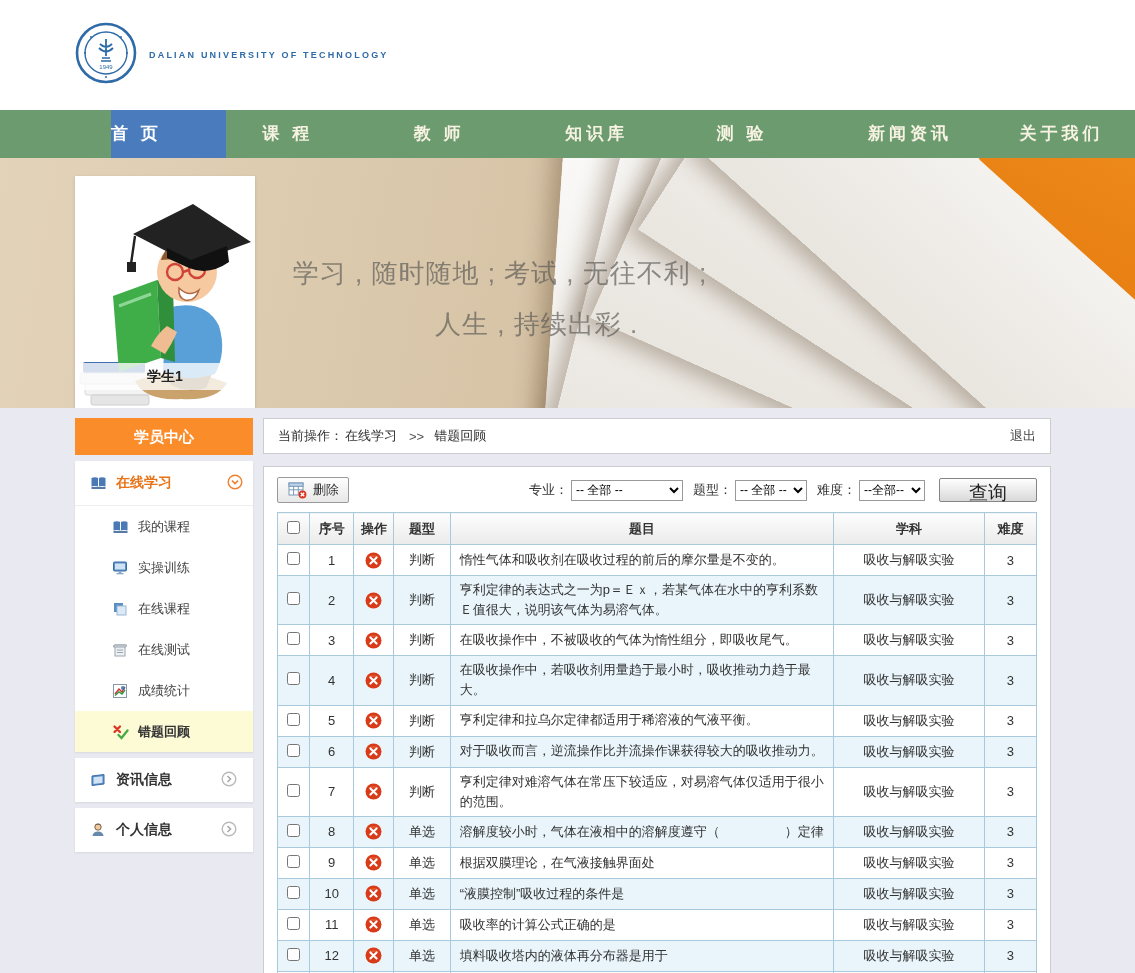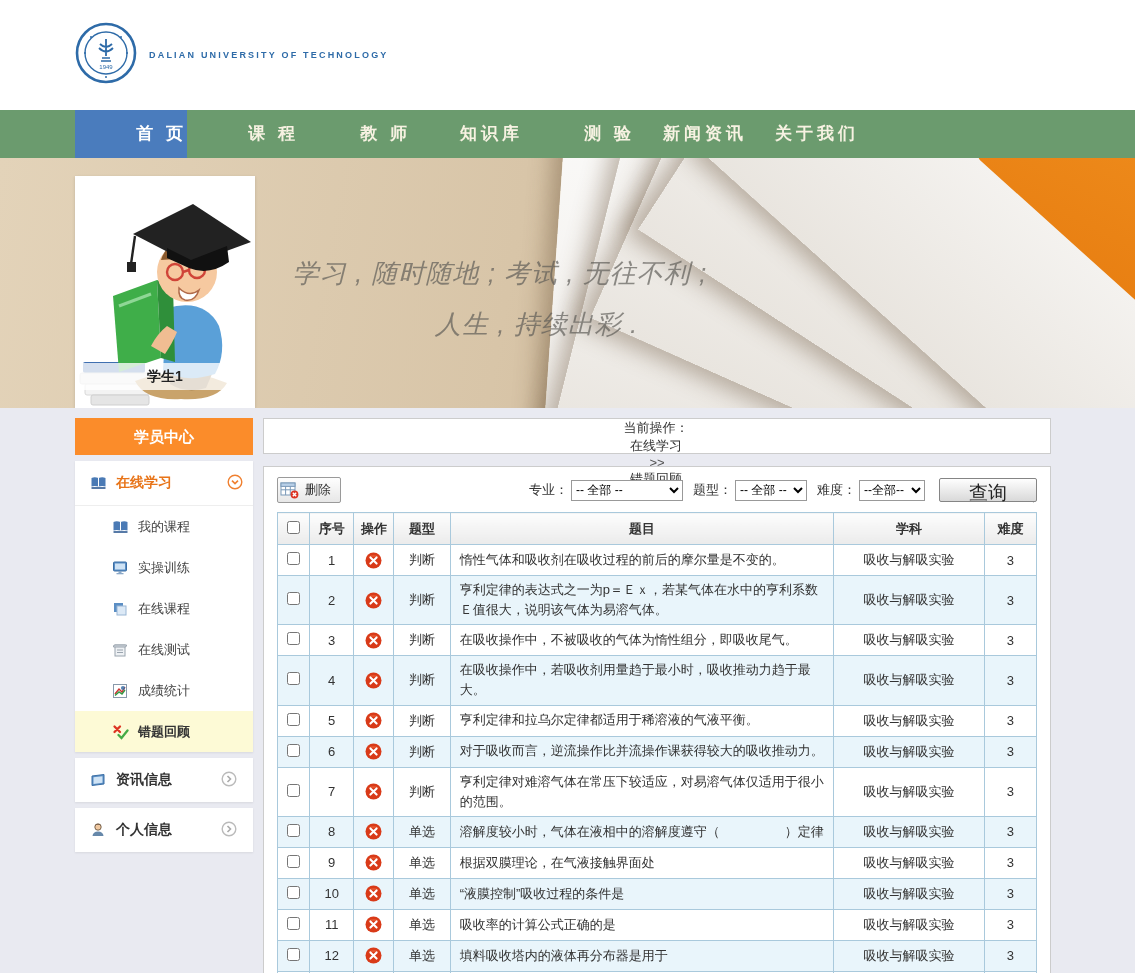--- a/index.html
+++ b/index.html
@@ -12,22 +12,22 @@
   
   .site-header{height:110px;background:#fff;position:relative;}
   .logo-wrap{position:absolute;left:75px;top:22px;display:flex;align-items:center;}
   .logo-seal{width:62px;height:62px;flex:0 0 auto;}
   .logo-text{margin-left:12px;}
   .logo-cn{font-family:"DejaVu Serif","Liberation Serif",serif;font-style:italic;font-weight:bold;
     font-size:30px;color:#2e6ba8;letter-spacing:2px;line-height:1.1;}
   .logo-en{font-size:9px;font-weight:bold;color:#2e6ba8;letter-spacing:2.2px;margin-top:3px;}
   
   .main-nav{height:48px;background:#6b9b6e;display:flex;padding-left:75px;}
-  .nav-item{width:112px;line-height:48px;text-align:right;color:#f7f2e2;
-    font-size:17px;font-weight:bold;letter-spacing:4px;cursor:pointer;}
+  .nav-item{width:124px;line-height:48px;text-align:left;color:#f7f2e2;
+    font-size:17px;font-weight:bold;letter-spacing:4px;cursor:pointer;margin-left:36px;}
   .nav-item.active{background:#4a7cbd;color:#fff;}
   
   .banner{position:relative;height:250px;overflow:hidden;
     background:linear-gradient(100deg,#e3d3b9 0%,#d8c5a8 45%,#c4aa88 100%);}
   .sheets{position:absolute;inset:0;z-index:2;}
   .sheet{position:absolute;right:-40px;top:-180px;width:640px;height:600px;
     background:linear-gradient(180deg,#ffffff 0%,#f4f2ef 70%,#e9e5df 100%);
     transform-origin:100% 100%;
     box-shadow:-10px 10px 22px rgba(95,70,45,.38);}
   .pie-circle{position:absolute;left:150px;top:215px;width:78px;height:78px;border-radius:50%;
@@ -35,21 +35,21 @@
   .pie-wedge{position:absolute;left:146px;top:205px;width:52px;height:44px;background:#3a3a3a;
     clip-path:polygon(0 0,100% 30%,45% 100%);}
   .flyer-orange{position:absolute;left:210px;top:-10px;width:240px;height:430px;
     background:linear-gradient(165deg,#f7b03c 0%,#ef8d1d 60%,#e87f12 100%);border-radius:6px;}
   .flyer-btn-red{position:absolute;left:118px;top:300px;width:80px;height:24px;background:#e24a3b;border-radius:3px;}
   .student-card{position:absolute;left:75px;top:18px;width:180px;height:232px;background:#fff;z-index:5;
     box-shadow:0 1px 3px rgba(0,0,0,.15);}
   .student-label{position:absolute;left:0;bottom:18px;width:100%;height:27px;line-height:27px;
     background:rgba(255,255,255,.78);text-align:center;font-size:14px;font-weight:bold;color:#222;}
   .slogan{position:absolute;left:285px;top:98px;width:430px;z-index:4;
-    color:rgba(92,90,86,.68);font-size:26px;letter-spacing:1px;font-style:italic;}
+    color:rgba(92,90,86,.68);font-size:26px;letter-spacing:1px;}
   .slogan-l1{text-align:center;}
   .slogan-l2{text-align:left;padding-left:150px;margin-top:16px;}
   
   .content{display:flex;margin-top:10px;padding-left:75px;align-items:flex-start;}
   .sidebar{width:178px;flex:0 0 auto;}
   .main-col{width:788px;margin-left:10px;flex:0 0 auto;}
   
   .side-title{height:37px;line-height:37px;background:#fb8c2a;color:#fff;text-align:center;
     font-size:15px;font-weight:bold;cursor:pointer;}
   .side-block{background:#fff;margin-top:6px;box-shadow:0 1px 2px rgba(0,0,0,.08);}
@@ -57,29 +57,29 @@
     color:#e8751a;font-weight:bold;font-size:14px;border-bottom:1px solid #eee;cursor:pointer;}
   .menu-parent .chev{margin-left:auto;}
   .mi{display:inline-flex;width:18px;justify-content:center;margin-right:9px;flex:0 0 auto;}
   .menu-sub{height:41px;display:flex;align-items:center;padding-left:36px;font-size:13px;color:#444;cursor:pointer;}
   .menu-sub.active{background:#fdfad6;font-weight:bold;color:#333;}
   .section-row{height:44px;display:flex;align-items:center;padding:0 16px 0 14px;
     font-size:14px;font-weight:bold;color:#333;cursor:pointer;}
   .section-row .chev{margin-left:auto;}
   
   .breadcrumb{background:#fff;border:1px solid #ccc;height:36px;display:flex;align-items:center;
-    padding:0 14px;font-size:13px;color:#333;box-sizing:border-box;flex-direction:column;}
+    padding:0 14px;font-size:13px;color:#333;box-sizing:border-box;}
   .breadcrumb .crumb-sep{margin:0 10px;color:#555;}
   .breadcrumb .crumb-part{margin-right:2px;}
   .logout{margin-left:auto;cursor:pointer;color:#444;}
   
   .panel{background:#fff;border:1px solid #ccc;margin-top:12px;padding:10px 13px 16px;box-sizing:border-box;}
   .toolbar{display:flex;align-items:center;margin-bottom:9px;font-size:13px;}
   .btn-del{display:inline-flex;align-items:center;gap:5px;border:1px solid #9a9a9a;border-radius:2px;
-    background:linear-gradient(#fefefe,#e7e7e7);padding:3px 9px 3px 2px;font-size:13px;color:#333;cursor:pointer;}
+    background:linear-gradient(#fefefe,#e7e7e7);padding:3px 9px 3px 10px;font-size:13px;color:#333;cursor:pointer;}
   .filters{margin-left:auto;display:flex;align-items:center;}
   .filters .flabel{margin-left:10px;margin-right:3px;}
   .filters select{height:21px;font-size:12px;border:1px solid #999;background:#fff;}
   select.f0{width:112px;} select.f1{width:72px;} select.f2{width:66px;}
   .btn-query{width:98px;height:24px;margin-left:14px;border:1px solid #858585;border-radius:2px;
     background:linear-gradient(#fefefe,#d9d9d9);font-size:19px;color:#222;cursor:pointer;}
   
   table.qtable{width:100%;border-collapse:collapse;table-layout:fixed;font-size:13px;color:#333;}
   .qtable th,.qtable td{border:1px solid #a9c9dc;text-align:center;padding:3px 4px;overflow:hidden;}
   .qtable th{background:linear-gradient(#fdfdfd,#ebebeb);font-weight:bold;height:25px;}

